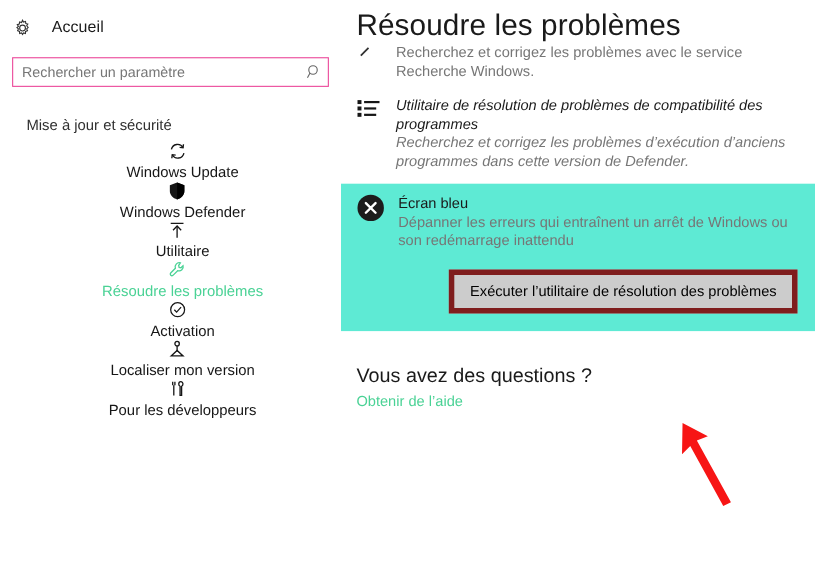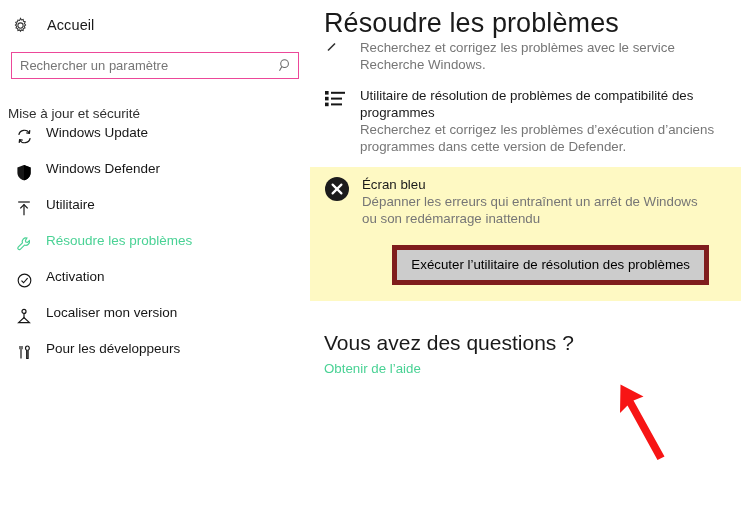--- a/index.html
+++ b/index.html
@@ -71,33 +71,34 @@
   .search-ico {
     width: 26px; height: 100%;
     display: flex; align-items: center; justify-content: center;
     color: #555;
     flex: 0 0 26px;
   }
 
   .section-title {
     font-size: 13.5px;
     color: #303030;
-    padding-left: 8px;
+    padding-left: 24px;
     margin-top: 27px;
     margin-bottom: 2px;
   }
 
   .nav-list { margin-top: 4px; }
   .nav-item {
     display: flex;
-    align-items: flex-start;
+    align-items: center;
     height: 36px;
     padding-left: 12px;
     cursor: default;
     box-sizing: border-box;
+    flex-direction: column;
   }
   .nav-item .ico {
     width: 24px; height: 22px;
     flex: 0 0 24px;
     display: flex; align-items: center; justify-content: center;
     color: #161616;
   }
   .nav-item .lbl {
     font-size: 13.5px;
     color: #161616;
@@ -149,23 +150,23 @@
     color: #767676;
     line-height: 17px;
   }
 
   
   .ts-item.first { margin-top: 0; position: relative; }
   .ts-item.first .ts-ico { padding-top: 0; height: 18px; overflow: hidden; align-items: flex-end; }
 
   
   .highlight-card {
-    background: #fef9c3;
+    background: #5eead4;
     margin-top: 12px;
-    padding: 9px 16px 16px 0;
+    padding: 9px 0 16px 0;
     position: relative;
   }
   .highlight-card .ts-item { margin-top: 0; }
   .run-btn-row {
     display: flex;
     justify-content: flex-end;
     padding-right: 16px;
     margin-top: 18px;
   }
   .run-btn {
@@ -177,21 +178,21 @@
     padding: 7px 14px 8px 14px;
     cursor: pointer;
     line-height: 15px;
   }
 
   .questions {
     margin-top: 30px;
     padding-left: 14px;
   }
   .questions h2 {
-    font-size: 21px;
+    font-size: 18px;
     font-weight: normal;
     color: #1a1a1a;
     margin: 0 0 4px 0;
   }
   .questions a {
     font-size: 13.3px;
     color: #4ad295;
     text-decoration: none;
   }
 
@@ -319,21 +320,21 @@
       <span class="ts-ico">
         <svg width="20" height="18" viewBox="0 0 20 18" fill="none" stroke="#303030" stroke-width="1.6">
           <line x1="4" y1="11.5" x2="11" y2="4.5"></line>
         </svg>
       </span>
       <span class="ts-txt">
         <div class="ts-desc">Recherchez et corrigez les problèmes avec le service Recherche Windows.</div>
       </span>
     </div>
 
-    <div class="ts-item" style="margin-top:14px;">
+    <div class="ts-item" style="margin-top:14px;font-style:italic;">
       <span class="ts-ico">
         <svg width="22" height="19" viewBox="0 0 22 19" fill="#161616">
           <rect x="1" y="2" width="3.6" height="3.6"></rect>
           <rect x="1" y="7.8" width="3.6" height="3.6"></rect>
           <rect x="1" y="13.6" width="3.6" height="3.6"></rect>
           <rect x="7" y="2.8" width="14" height="2"></rect>
           <rect x="7" y="8.6" width="11" height="2"></rect>
           <rect x="7" y="14.4" width="11" height="2"></rect>
         </svg>
       </span>

